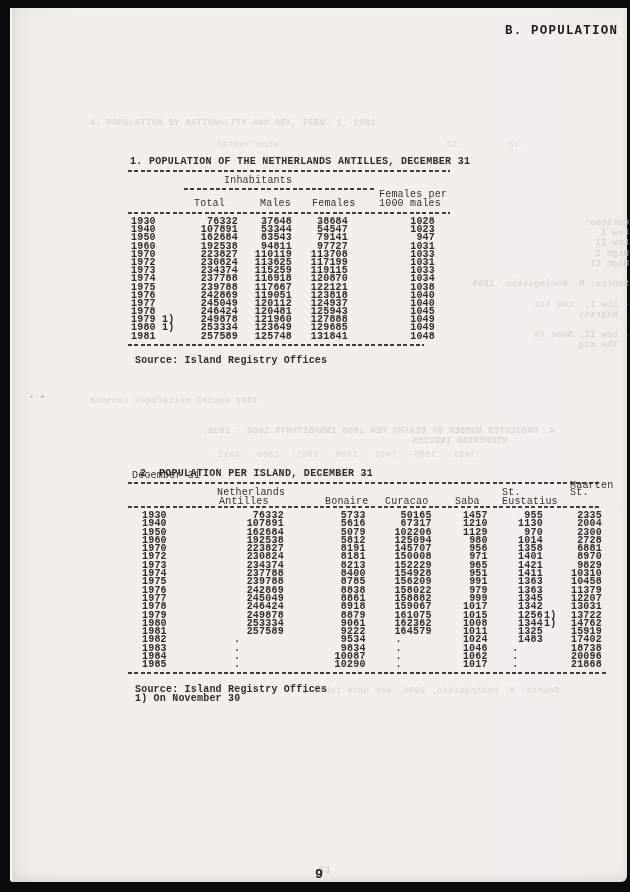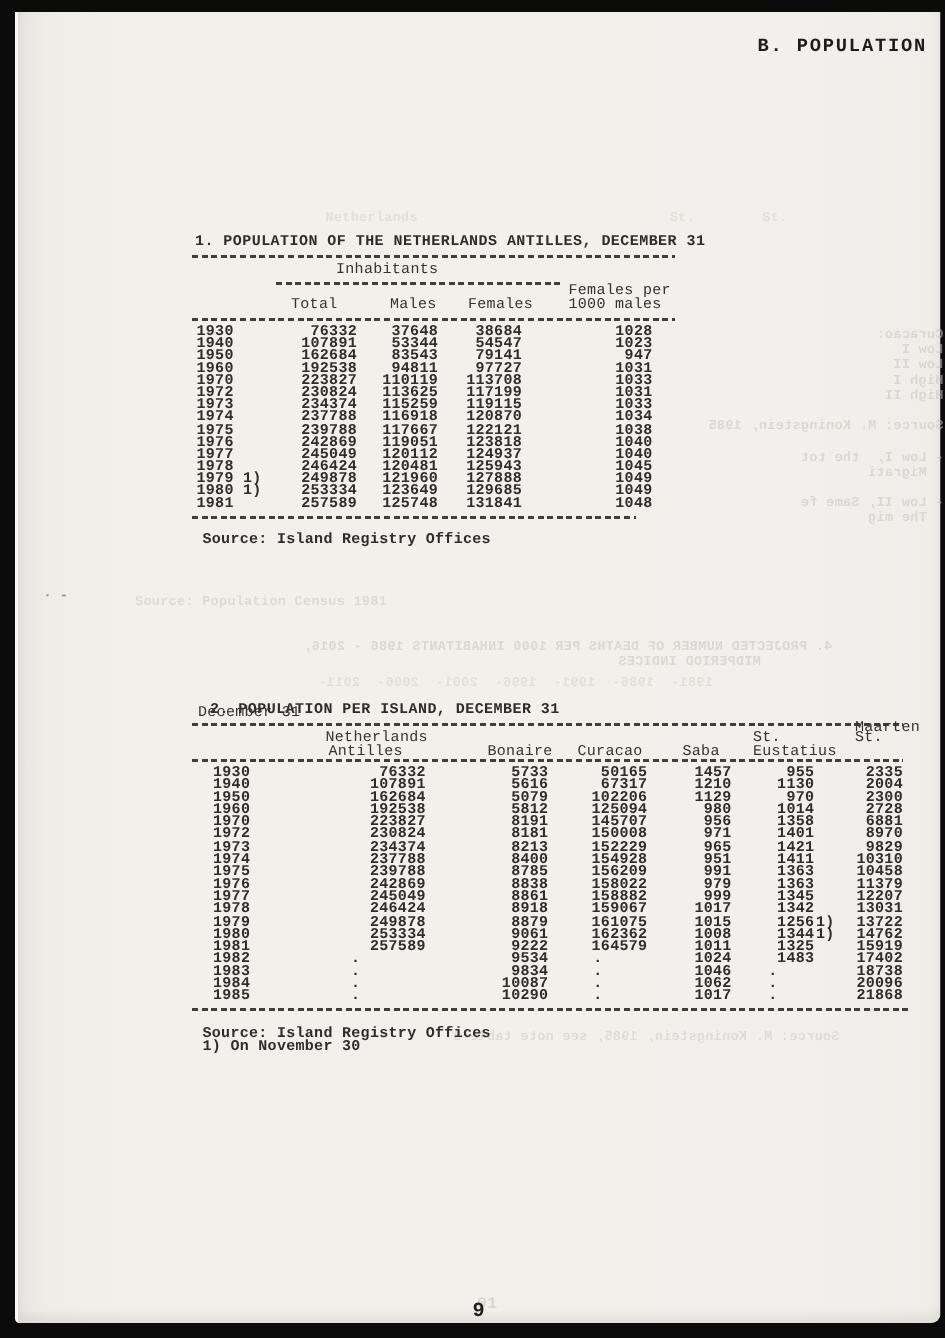--- a/index.html
+++ b/index.html
@@ -50,20 +50,21 @@
   .ghost{position:absolute;color:#c9c6be;font-size:9px;font-weight:bold;white-space:pre;letter-spacing:0.2px;}
   .ghost.m{transform:scaleX(-1);}
   .ghost.lines{line-height:10.2px;}
   .mark{position:absolute;color:#8d8b84;font-size:9px;font-weight:bold;}
 </style>
 </head>
 <body>
 
 <div class="page">
 
+  <div class="ghost" style="left:78px;top:110px;opacity:.5;">4. POPULATION BY NATIONALITY AND SEX, FEBR. 1, 1981</div>
   <div class="ghost" style="left:205px;top:132px;opacity:.4;">Netherlands                              St.        St.</div>
   <div class="ghost m lines" style="left:432px;top:210px;width:185px;opacity:.55;text-align:left;">Curacao:
 Low I
 Low II
 High I
 High II
 
 Source: M. Koningstein, 1985
 
 - Low I,  the tot

